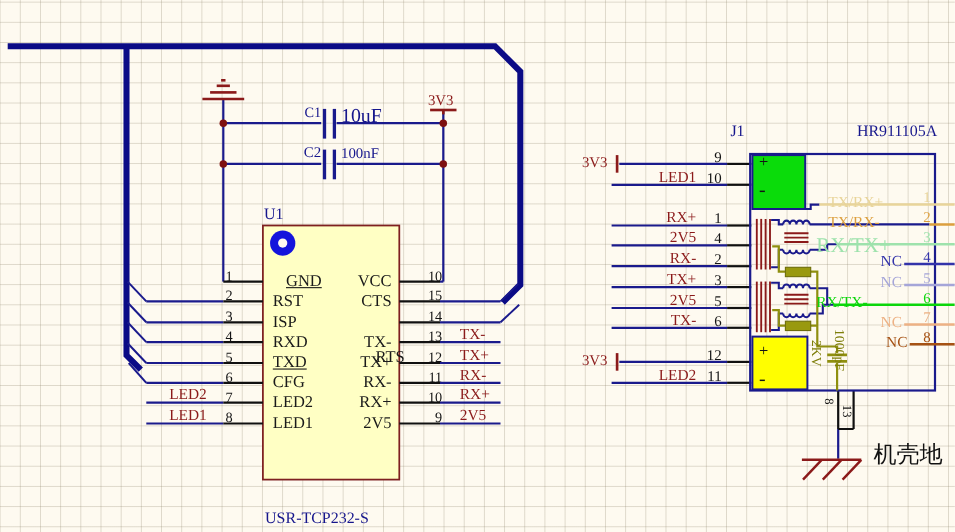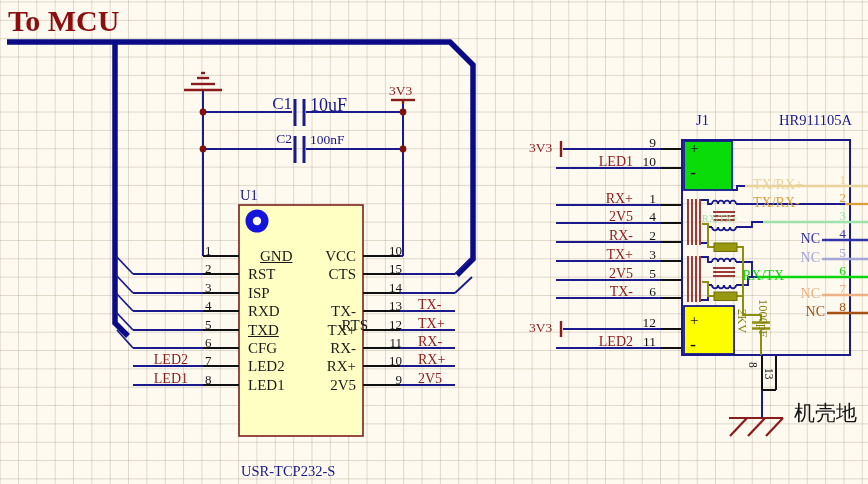--- a/index.html
+++ b/index.html
@@ -234,21 +234,20 @@
     <line x1="845" y1="204" x2="868" y2="204" stroke="#DC9F3E"></line>
     <line x1="763" y1="222" x2="868" y2="222" stroke="#9EE2AC"></line>
     <line x1="822" y1="240" x2="868" y2="240" stroke="#3333AA"></line>
     <line x1="822" y1="259" x2="868" y2="259" stroke="#A5A5D8"></line>
     <line x1="758" y1="277" x2="868" y2="277" stroke="#0BD60B"></line>
     <line x1="822" y1="295" x2="868" y2="295" stroke="#EDB184"></line>
     <line x1="827" y1="313" x2="868" y2="313" stroke="#A65214"></line>
   </g>
 </svg>
 
-<div class="t" style="left:8px;top:5px;font-size:30px;font-weight:600;color:#8B0F0F;">To MCU</div>
 
 <div class="t des" style="left:240px;top:188px;">U1</div>
 <div class="t des" style="left:241px;top:464px;">USR-TCP232-S</div>
 
 <div class="t pinname" style="left:260px;top:249px;text-decoration:underline;">GND</div>
 <div class="t pinname" style="left:248px;top:267px;">RST</div>
 <div class="t pinname" style="left:248px;top:286px;">ISP</div>
 <div class="t pinname" style="left:248px;top:304px;">RXD</div>
 <div class="t pinname" style="left:248px;top:323px;text-decoration:underline;">TXD</div>
 <div class="t pinname" style="left:248px;top:341px;">CFG</div>
@@ -288,26 +287,26 @@
 <div class="t netlab" style="left:418px;top:353px;">RX+</div>
 <div class="t netlab" style="left:418px;top:372px;">2V5</div>
 
 <div class="t netlab ra" style="left:148px;width:40px;top:353px;">LED2</div>
 <div class="t netlab ra" style="left:148px;width:40px;top:372px;">LED1</div>
 
 <div class="t red" style="left:389px;top:84px;font-size:13.5px;">3V3</div>
 <div class="t red" style="left:529px;top:141px;font-size:13.5px;">3V3</div>
 <div class="t red" style="left:529px;top:321px;font-size:13.5px;">3V3</div>
 
-<div class="t navy ra" style="left:268px;width:24px;top:95px;font-size:17px;">C1</div>
+<div class="t navy ra" style="left:268px;width:24px;top:95px;font-size:13px;">C1</div>
 <div class="t navy" style="left:310px;top:96px;font-size:18px;font-family:Liberation Serif, serif;">10uF</div>
 <div class="t navy ra" style="left:268px;width:24px;top:132px;font-size:13.5px;">C2</div>
 <div class="t navy" style="left:310px;top:133px;font-size:13.5px;">100nF</div>
 
-<div class="t des" style="left:696px;top:113px;text-align:center;">J1</div>
+<div class="t des" style="left:664px;top:113px;text-align:center;">J1</div>
 <div class="t des" style="left:779px;top:113px;">HR911105A</div>
 
 <div class="t blk" style="left:690px;top:141px;font-size:15px;">+</div>
 <div class="t blk" style="left:690px;top:163px;font-size:18px;">-</div>
 <div class="t blk" style="left:690px;top:313px;font-size:15px;">+</div>
 <div class="t blk" style="left:690px;top:335px;font-size:18px;">-</div>
 
 <div class="t netlab ra" style="left:593px;width:40px;top:155px;">LED1</div>
 <div class="t netlab ra" style="left:593px;width:40px;top:192px;">RX+</div>
 <div class="t netlab ra" style="left:593px;width:40px;top:210px;">2V5</div>
@@ -332,21 +331,21 @@
 <div class="t ra" style="left:816px;width:30px;top:191px;font-size:13.5px;color:#DC9F3E;">2</div>
 <div class="t ra" style="left:816px;width:30px;top:209px;font-size:13.5px;color:#9EE2AC;">3</div>
 <div class="t ra" style="left:816px;width:30px;top:227px;font-size:13.5px;color:#3333AA;">4</div>
 <div class="t ra" style="left:816px;width:30px;top:246px;font-size:13.5px;color:#A5A5D8;">5</div>
 <div class="t ra" style="left:816px;width:30px;top:264px;font-size:13.5px;color:#0BD60B;">6</div>
 <div class="t ra" style="left:816px;width:30px;top:282px;font-size:13.5px;color:#EDB184;">7</div>
 <div class="t ra" style="left:816px;width:30px;top:300px;font-size:13.5px;color:#A65214;">8</div>
 
 <div class="t" style="left:753px;top:178px;font-size:14px;color:#E8D49A;">TX/RX+</div>
 <div class="t" style="left:753px;top:196px;font-size:14px;color:#DC9F3E;">TX/RX-</div>
-<div class="t" style="left:702px;top:214px;font-size:10px;color:#9EE2AC;">RX/TX+</div>
+<div class="t" style="left:742px;top:214px;font-size:19px;color:#9EE2AC;">RX/TX+</div>
 <div class="t ra" style="left:790px;width:30px;top:232px;font-size:14px;color:#3333AA;">NC</div>
 <div class="t ra" style="left:790px;width:30px;top:251px;font-size:14px;color:#A5A5D8;">NC</div>
 <div class="t" style="left:742px;top:269px;font-size:14px;color:#0BD60B;">RX/TX-</div>
 <div class="t ra" style="left:790px;width:30px;top:287px;font-size:14px;color:#EDB184;">NC</div>
 <div class="t ra" style="left:795px;width:30px;top:305px;font-size:14px;color:#A65214;">NC</div>
 
 <div class="t vert olv" style="left:735px;top:309px;font-size:12.5px;">2KV</div>
 <div class="t vert olv" style="left:756px;top:299px;font-size:12.5px;">1000pF</div>
 <div class="t vert blk" style="left:747px;top:362px;font-size:11.5px;">8</div>
 <div class="t vert blk" style="left:763px;top:368px;font-size:11.5px;">13</div>

